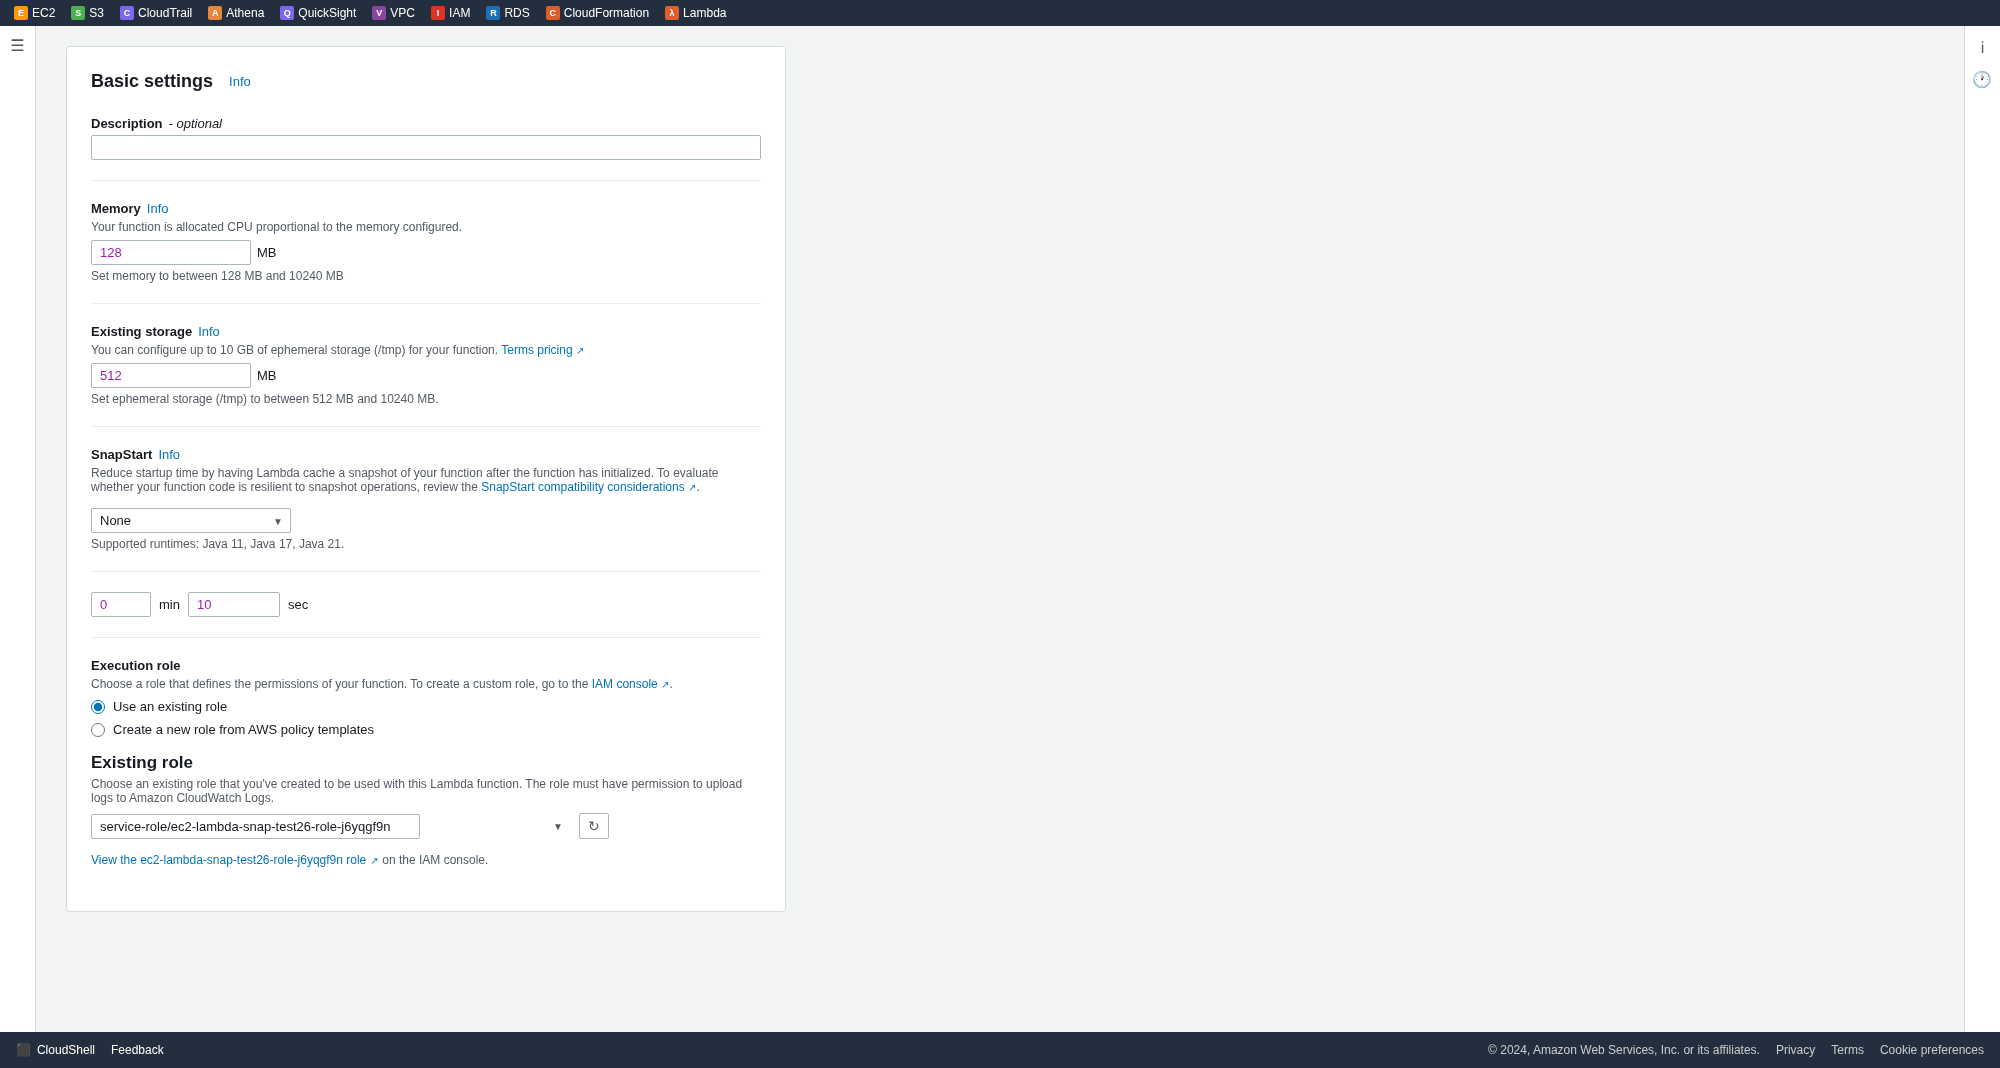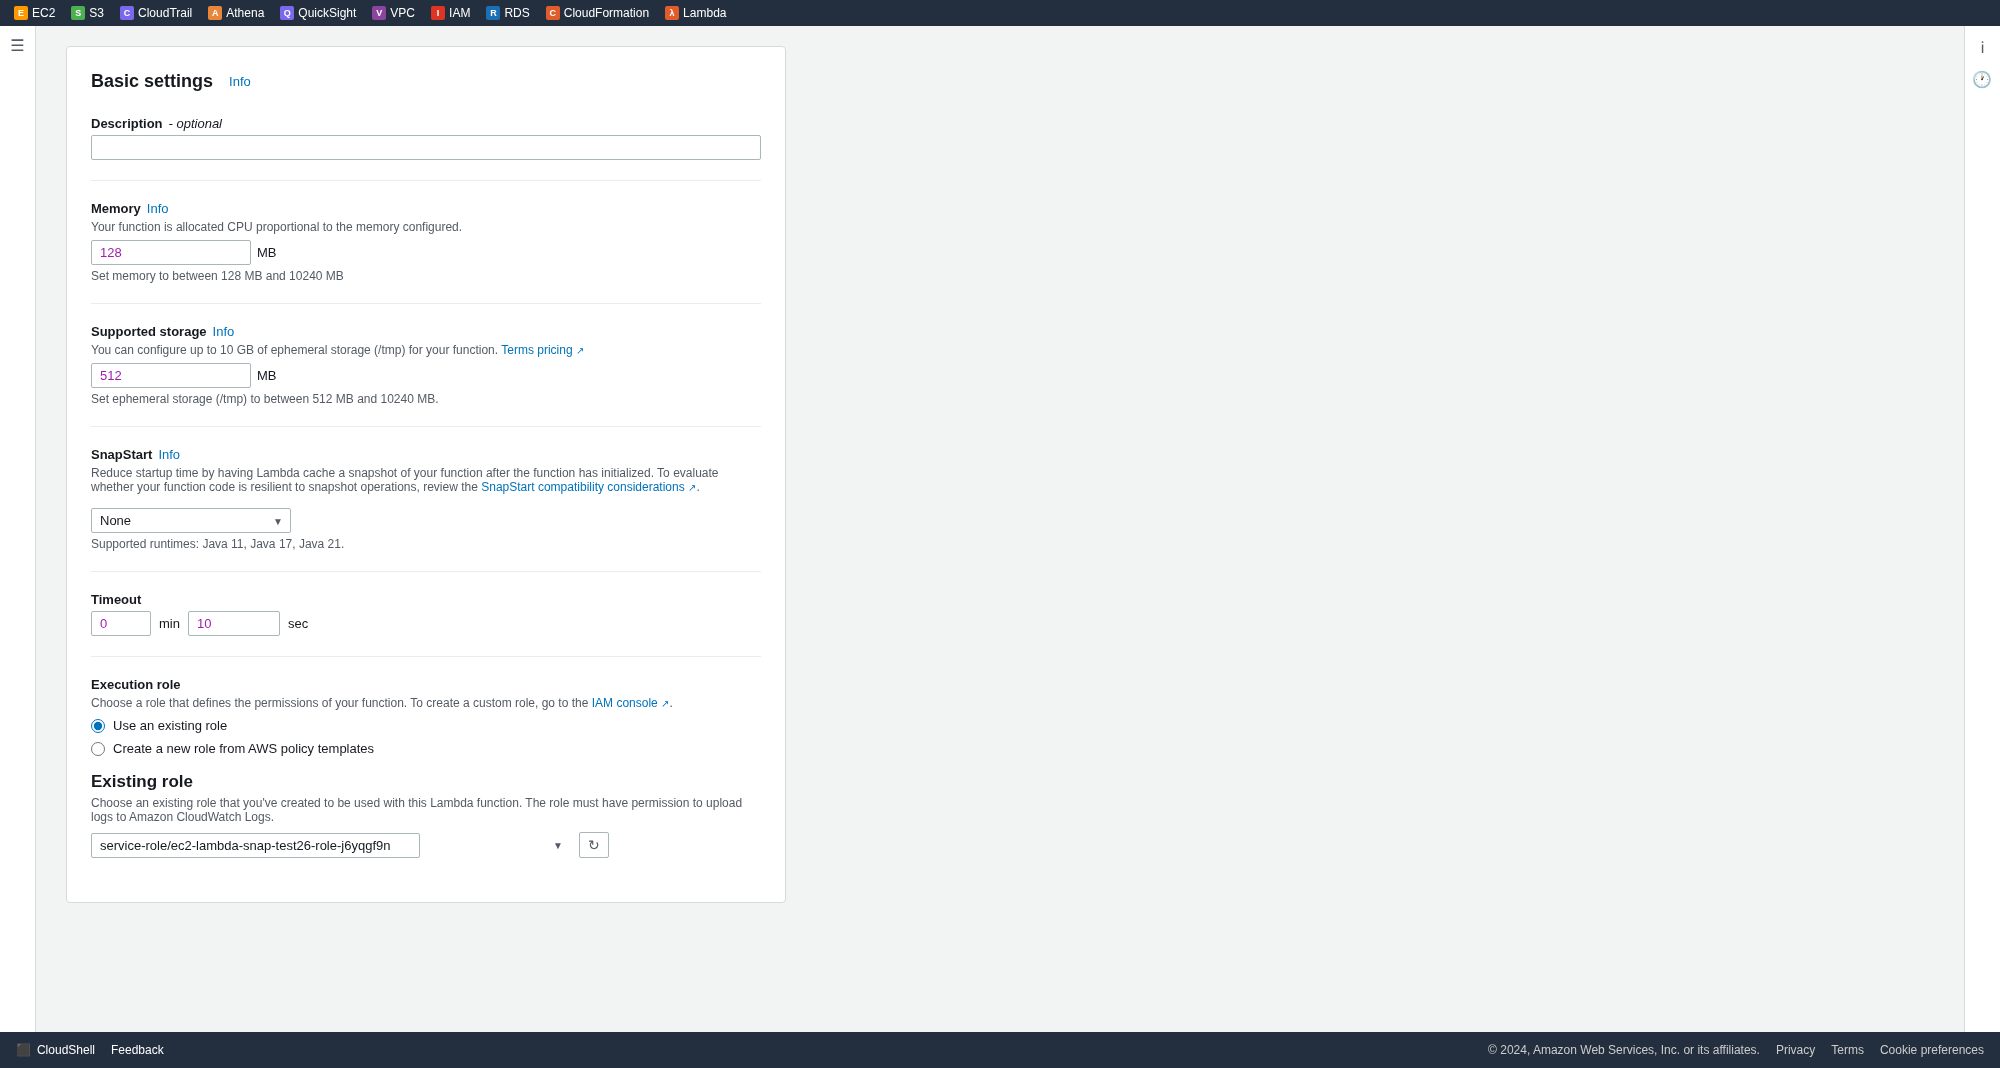--- a/index.html
+++ b/index.html
@@ -439,21 +439,21 @@
           <input type="text" class="form-control input-wide" value="128" style="">
           <span class="input-unit">MB</span>
         </div>
         <div class="form-hint" style="margin-top:4px;">Set memory to between 128 MB and 10240 MB</div>
       </div>
 
       <hr class="divider">
 
       <div class="form-section">
         <div class="form-label">
-          <span>Supported storage</span>
+          <span>Existing storage</span>
           <a class="info-link">Info</a>
         </div>
         <div class="form-hint">
           <span>You can configure up to 10 GB of ephemeral storage (/tmp) for your function.</span>
           <a class="link-blue">Terms pricing</a>
           <span style="font-size:10px; color:#0073bb;"> ↗</span>
         </div>
         <div class="input-group">
           <input type="text" class="form-control input-wide" value="512" style="">
           <span class="input-unit">MB</span>
@@ -479,21 +479,20 @@
             <option>PublishedVersions</option>
           </select>
           <span class="select-arrow">▼</span>
         </div>
         <div class="snapstart-hint">Supported runtimes: Java 11, Java 17, Java 21.</div>
       </div>
 
       <hr class="divider">
 
       <div class="form-section">
-        <div class="form-label">Timeout</div>
         <div class="timeout-row">
           <input type="text" class="form-control input-tiny" value="0" style="">
           <span class="input-unit">min</span>
           <input type="text" class="form-control input-sm" value="10" style="">
           <span class="input-unit">sec</span>
         </div>
       </div>
 
       <hr class="divider">
 
@@ -520,20 +519,27 @@
           <div class="form-hint">Choose an existing role that you've created to be used with this Lambda function. The role must have permission to upload logs to Amazon CloudWatch Logs.</div>
           <div class="role-select-row" style="margin-top:8px;">
             <div class="select-wrapper" style="flex:1; max-width:480px;">
               <select class="role-select">
                 <option>service-role/ec2-lambda-snap-test26-role-j6yqgf9n</option>
               </select>
               <span class="select-arrow">▼</span>
             </div>
             <button class="refresh-btn">↻</button>
           </div>
+          <div style="margin-top:8px;">
+            <a class="view-role-link">
+              <span>View the ec2-lambda-snap-test26-role-j6yqgf9n role</span>
+              <span class="external-icon">↗</span>
+            </a>
+            <span style="font-size:12px; color:#545b64;">on the IAM console.</span>
+          </div>
         </div>
       </div>
 
     </div>
   </div>
 
   <div class="right-sidebar">
     <span style="color:#545b64; font-size:16px; cursor:pointer;">ℹ</span>
     <span style="color:#545b64; font-size:16px; cursor:pointer;">🕐</span>
   </div>

